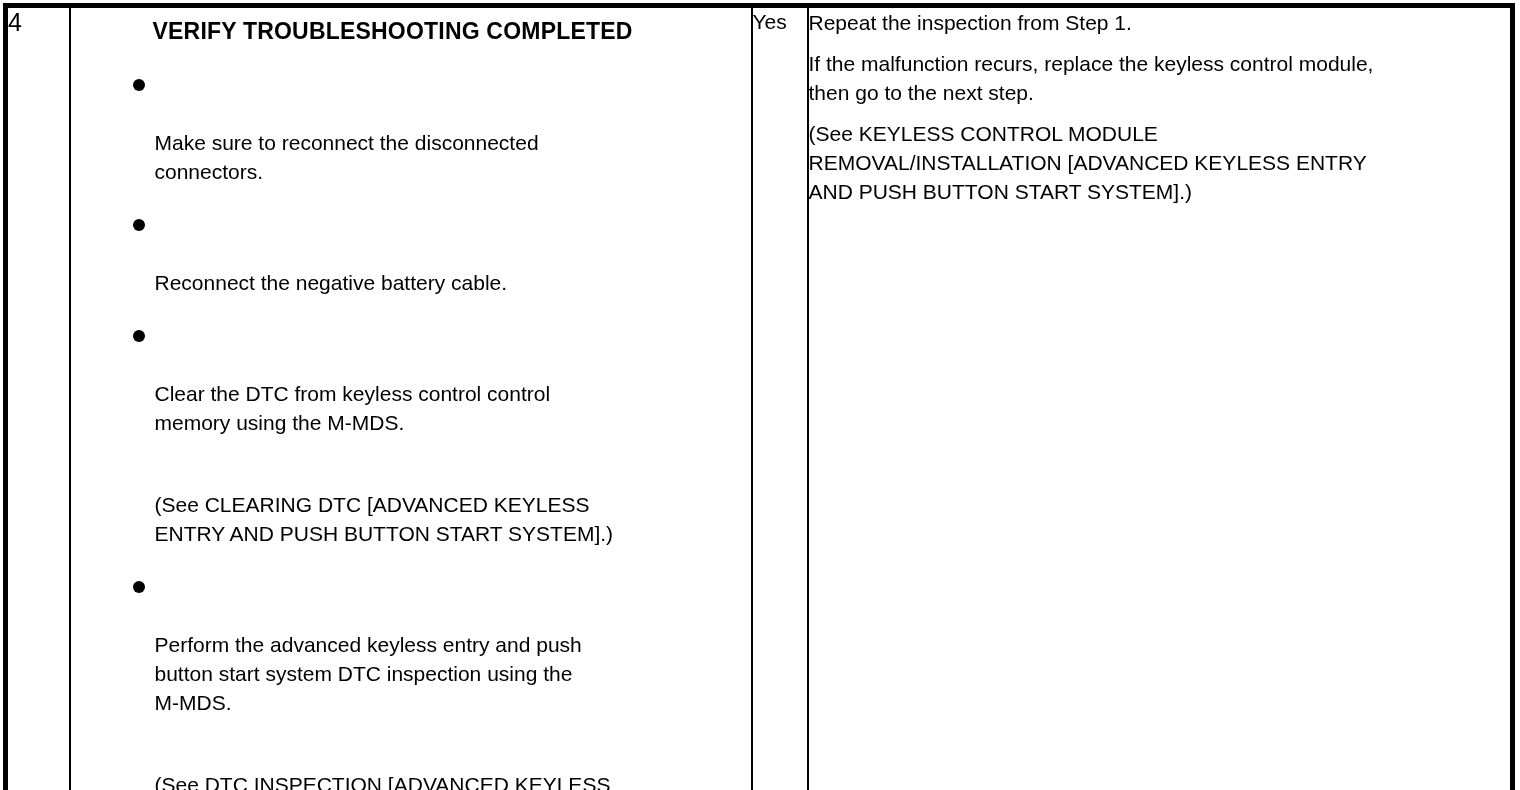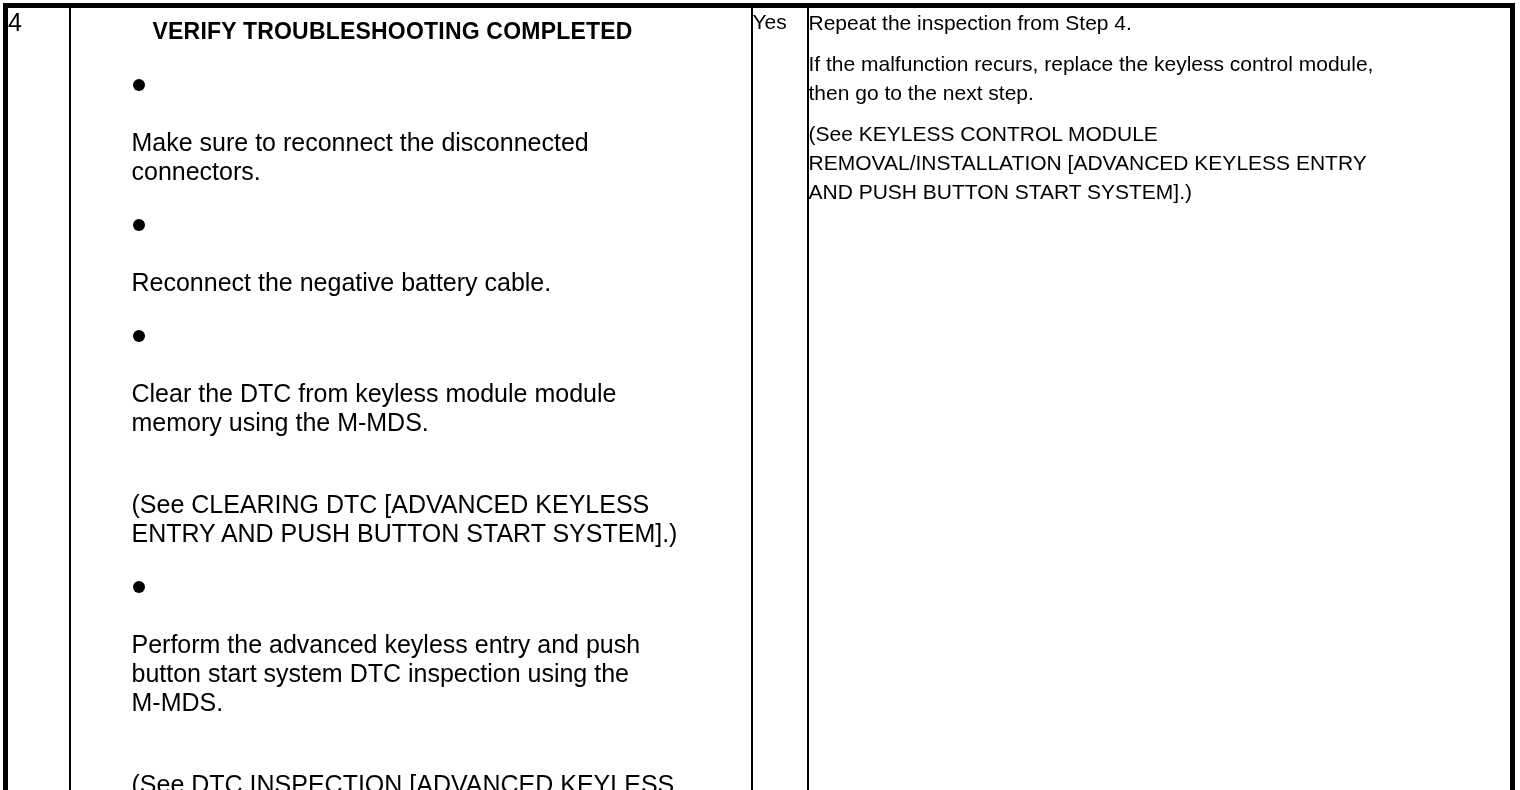--- a/index.html
+++ b/index.html
@@ -46,22 +46,22 @@
   .action-title {
     font-weight: bold;
     font-size: 23px;
     line-height: 30px;
     padding-left: 82px;
     margin-top: 8px;
     letter-spacing: 0.2px;
   }
   .action-item {
     position: relative;
-    padding-left: 61px;
-    font-size: 25px;
+    padding-left: 84px;
+    font-size: 21px;
     line-height: 29px;
     margin-top: 24px;
     white-space: pre-line;
   }
   .action-item .bullet {
     position: absolute;
     left: 62px;
     top: 9px;
     width: 12px;
     height: 12px;
@@ -110,21 +110,21 @@
             <span class="bullet"></span>
             <span>Make sure to reconnect the disconnected
 connectors.</span>
           </div>
           <div class="action-item">
             <span class="bullet"></span>
             <span>Reconnect the negative battery cable.</span>
           </div>
           <div class="action-item">
             <span class="bullet"></span>
-            <span>Clear the DTC from keyless module module
+            <span>Clear the DTC from keyless control control
 memory using the M-MDS.</span>
           </div>
           <div class="action-item">
             <span>(See CLEARING DTC [ADVANCED KEYLESS
 ENTRY AND PUSH BUTTON START SYSTEM].)</span>
           </div>
           <div class="action-item">
             <span class="bullet"></span>
             <span>Perform the advanced keyless entry and push
 button start system DTC inspection using the
@@ -133,21 +133,21 @@
           <div class="action-item">
             <span>(See DTC INSPECTION [ADVANCED KEYLESS
 ENTRY AND PUSH BUTTON START SYSTEM].)</span>
           </div>
 
         </td>
         <td class="yn-cell">
           <span>Yes</span>
         </td>
         <td class="result-cell">
-          <div class="para">Repeat the inspection from Step 4.</div>
+          <div class="para">Repeat the inspection from Step 1.</div>
           <div class="para">If the malfunction recurs, replace the keyless control module,
 then go to the next step.</div>
           <div class="para">(See KEYLESS CONTROL MODULE
 REMOVAL/INSTALLATION [ADVANCED KEYLESS ENTRY
 AND PUSH BUTTON START SYSTEM].)</div>
         </td>
       </tr>
 
     </tbody>
   </table>

